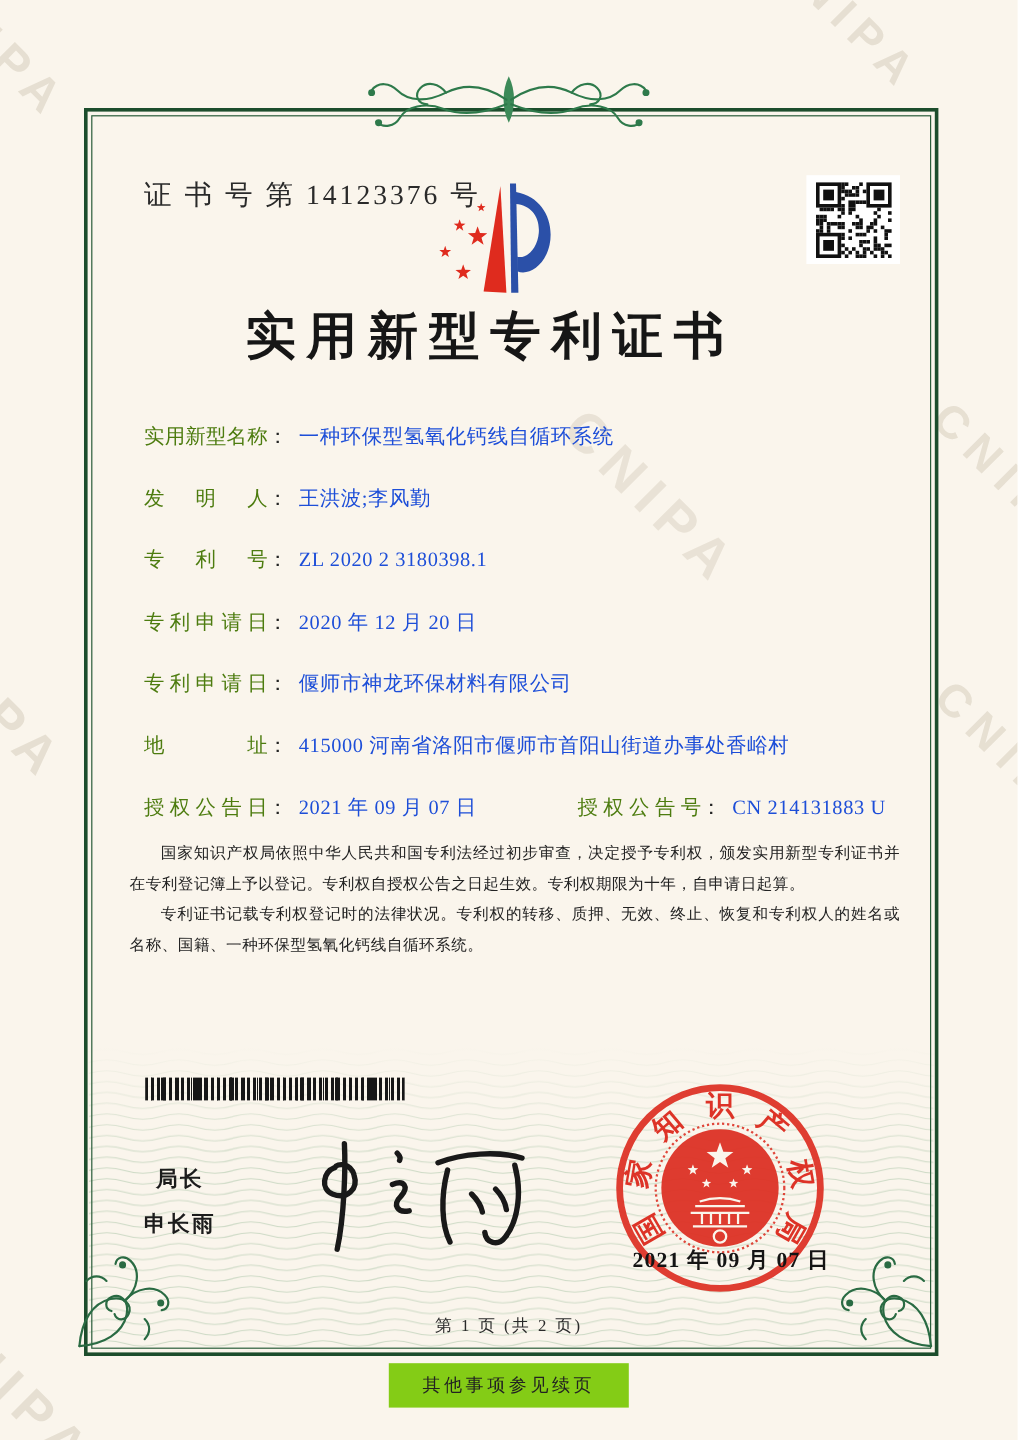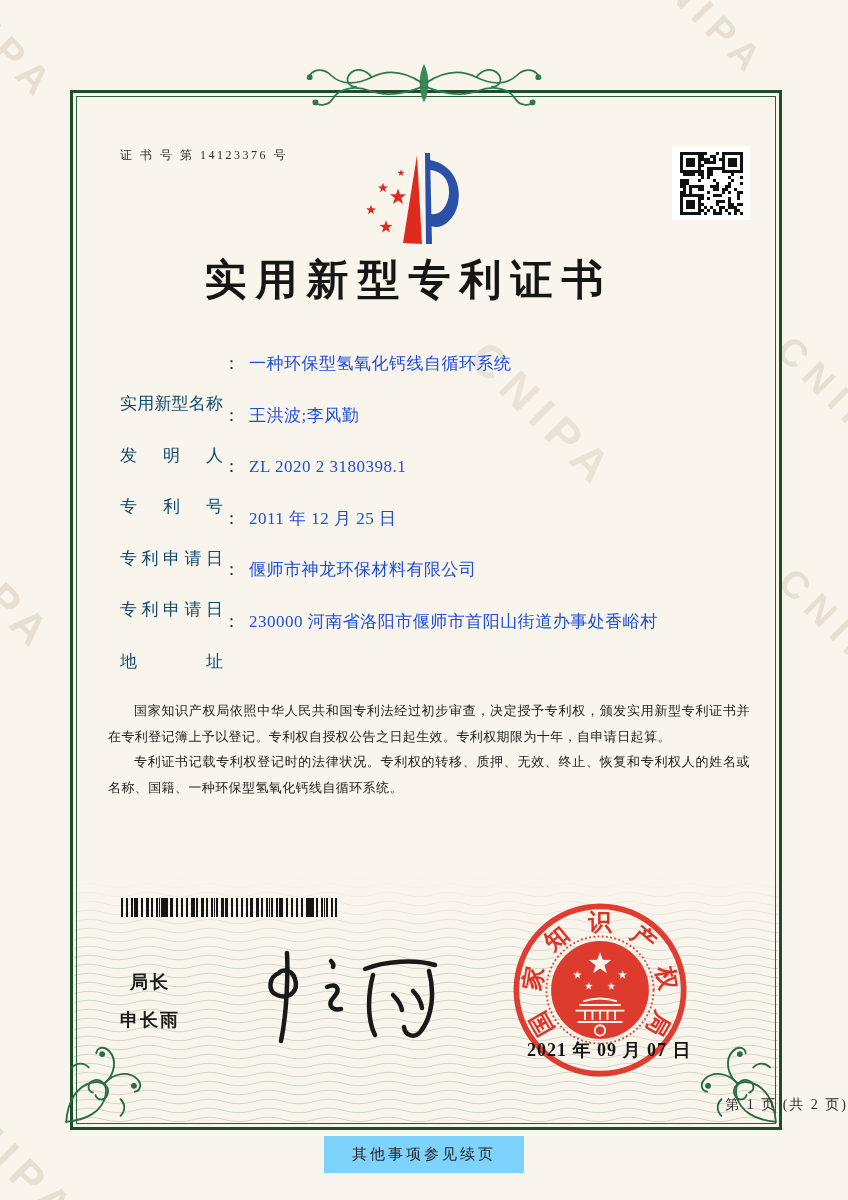--- a/index.html
+++ b/index.html
@@ -44,39 +44,39 @@
 
   
   .flourish-top{position:absolute; left:288px; top:52px; z-index:4;}
   .corner-orn{position:absolute; z-index:4;}
   .corner-br{left:688px; top:1034px;}
   .corner-bl{left:62px; top:1034px; transform:scaleX(-1);}
 
   
   .cert-no{
     position:absolute; left:120px; top:147px; z-index:5;
-    font-size:12px; letter-spacing:2.5px; color:#2a2a2a;
+    font-size:23px; letter-spacing:2.5px; color:#2a2a2a;
   }
   .logo{position:absolute; left:358px; top:144px; z-index:5;}
   .qr-box{
     position:absolute; left:672px; top:146px; width:78px; height:74px;
     background:#ffffff; z-index:5; display:flex; align-items:center; justify-content:center;
   }
   .title{
     position:absolute; left:0; top:252px; width:808px; z-index:5;
     text-align:center; font-size:42px; font-weight:700; color:#161616;
     letter-spacing:9px; padding-left:9px; box-sizing:border-box;
   }
 
   
   .fields{position:absolute; left:120px; top:352px; width:640px; z-index:5; font-size:17px;}
   .f-row{height:51.5px; line-height:24px; white-space:nowrap;}
   .f-label{
     display:inline-block; width:103px; text-align:justify; text-align-last:justify;
-    vertical-align:top; color:#0c4a6e;margin-top:40px;
+    vertical-align:top; color:#4d7c0f;
   }
   .f-colon{display:inline-block; vertical-align:top; margin-right:9px; color:#242424;}
   .f-value{color:#1d4ed8; letter-spacing:.5px;}
   .f-pair2{margin-left:84px;}
 
   
   .body-text{
     position:absolute; left:108px; top:698px; width:642px; z-index:5;
     font-size:13px; line-height:25.5px; color:#222; letter-spacing:.4px;
     text-align:justify;
@@ -110,25 +110,25 @@
   }
   .seal-date{
     position:absolute; left:527px; top:1038px; z-index:8;
     font-size:18px; font-weight:600; color:#141414; letter-spacing:1px;
     white-space:nowrap;
   }
 
   
   .page-info{
     position:absolute; left:0; top:1096px; width:848px; z-index:5;
-    text-align:right; font-size:14px; letter-spacing:2px; color:#2a2a2a;
+    text-align:center; font-size:14px; letter-spacing:2px; color:#2a2a2a;
   }
   .footer-note{
     position:absolute; left:50%; top:1136px; transform:translateX(-50%); z-index:5;
-    background:#7dd3fc; padding:9px 28px; font-size:15px; letter-spacing:3px; color:#222;
+    background:#84cc16; padding:9px 28px; font-size:15px; letter-spacing:3px; color:#222;
     white-space:nowrap;
   }
 </style>
 </head>
 <body>
 
 <div class="page">
 
   <svg width="0" height="0" style="position:absolute" aria-hidden="true">
     <defs>
@@ -361,27 +361,30 @@
     <div class="f-row">
       <span class="f-label">实用新型名称</span><span class="f-colon">：</span><span class="f-value">一种环保型氢氧化钙线自循环系统</span>
     </div>
     <div class="f-row">
       <span class="f-label">发明人</span><span class="f-colon">：</span><span class="f-value">王洪波;李风勤</span>
     </div>
     <div class="f-row">
       <span class="f-label">专利号</span><span class="f-colon">：</span><span class="f-value">ZL 2020 2 3180398.1</span>
     </div>
     <div class="f-row">
-      <span class="f-label">专利申请日</span><span class="f-colon">：</span><span class="f-value">2011 年 12 月 25 日</span>
+      <span class="f-label">专利申请日</span><span class="f-colon">：</span><span class="f-value">2020 年 12 月 20 日</span>
     </div>
     <div class="f-row">
       <span class="f-label">专利申请日</span><span class="f-colon">：</span><span class="f-value">偃师市神龙环保材料有限公司</span>
     </div>
     <div class="f-row">
-      <span class="f-label">地址</span><span class="f-colon">：</span><span class="f-value">230000 河南省洛阳市偃师市首阳山街道办事处香峪村</span>
+      <span class="f-label">地址</span><span class="f-colon">：</span><span class="f-value">415000 河南省洛阳市偃师市首阳山街道办事处香峪村</span>
+    </div>
+    <div class="f-row">
+      <span class="f-label">授权公告日</span><span class="f-colon">：</span><span class="f-value">2021 年 09 月 07 日</span><span class="f-pair2"><span class="f-label">授权公告号</span><span class="f-colon">：</span><span class="f-value">CN 214131883 U</span></span>
     </div>
   </div>
 
   <div class="body-text">
     <p>国家知识产权局依照中华人民共和国专利法经过初步审查，决定授予专利权，颁发实用新型专利证书并在专利登记簿上予以登记。专利权自授权公告之日起生效。专利权期限为十年，自申请日起算。</p>
     <p>专利证书记载专利权登记时的法律状况。专利权的转移、质押、无效、终止、恢复和专利权人的姓名或名称、国籍、一种环保型氢氧化钙线自循环系统。</p>
   </div>
 
   <div class="barcode"></div>
 

